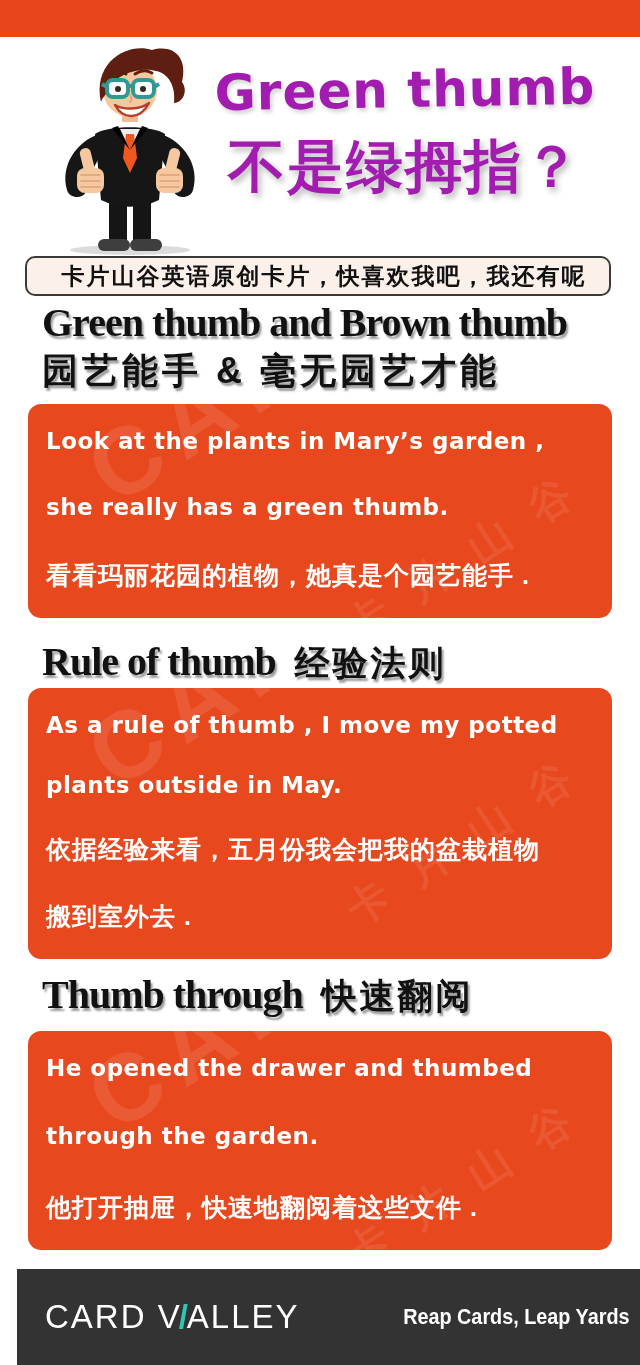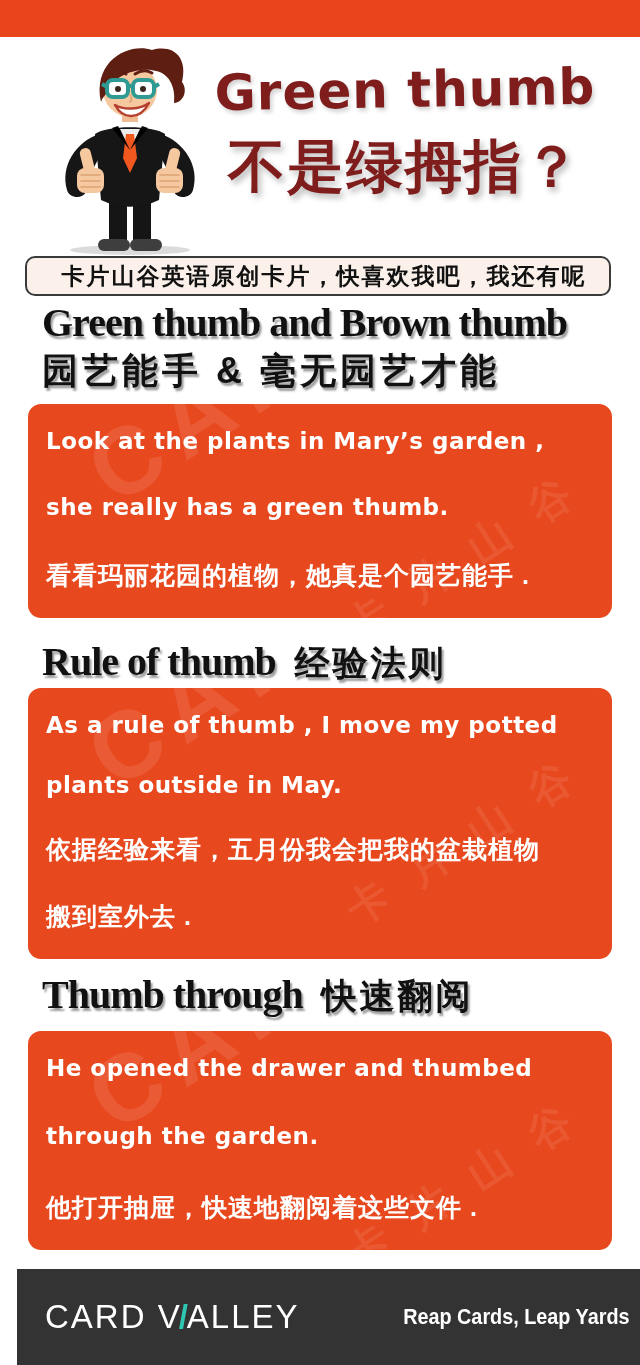--- a/index.html
+++ b/index.html
@@ -2,21 +2,21 @@
 <html><head>
 <meta charset="utf-8">
 <style>
   html,body{margin:0;padding:0;background:#fff;}
   .page{position:relative;width:640px;height:1365px;overflow:hidden;background:#ffffff;
         font-family:"Liberation Sans", sans-serif;}
   
   .topbar{position:absolute;left:0;top:0;width:640px;height:37px;background:#E8451C;}
   
   .mascot{position:absolute;left:52px;top:42px;width:156px;height:214px;}
-  .hero-title{position:absolute;left:183px;top:60px;width:444px;text-align:center;color:#7f1d1d;}
+  .hero-title{position:absolute;left:183px;top:60px;width:444px;text-align:center;color:#a21caf;}
   .t-en{font-family:"DejaVu Sans", sans-serif;font-weight:700;font-size:50px;line-height:60px;
         transform:rotate(-1deg);letter-spacing:1px;text-shadow:2px 3px 4px rgba(0,0,0,0.18);}
   .t-zh{font-weight:900;font-size:57px;line-height:72px;margin-top:10px;letter-spacing:2px;
         text-shadow:3px 4px 6px rgba(0,0,0,0.28);}
   
   .banner{position:absolute;left:25px;top:256px;width:586px;height:40px;box-sizing:border-box;
           border:2px solid #3A3A3A;border-radius:10px;background:#FBF1EA;
           display:flex;align-items:center;justify-content:center;}
   .banner span{font-weight:700;font-size:23px;letter-spacing:2px;color:#111;margin-left:12px;}
   

